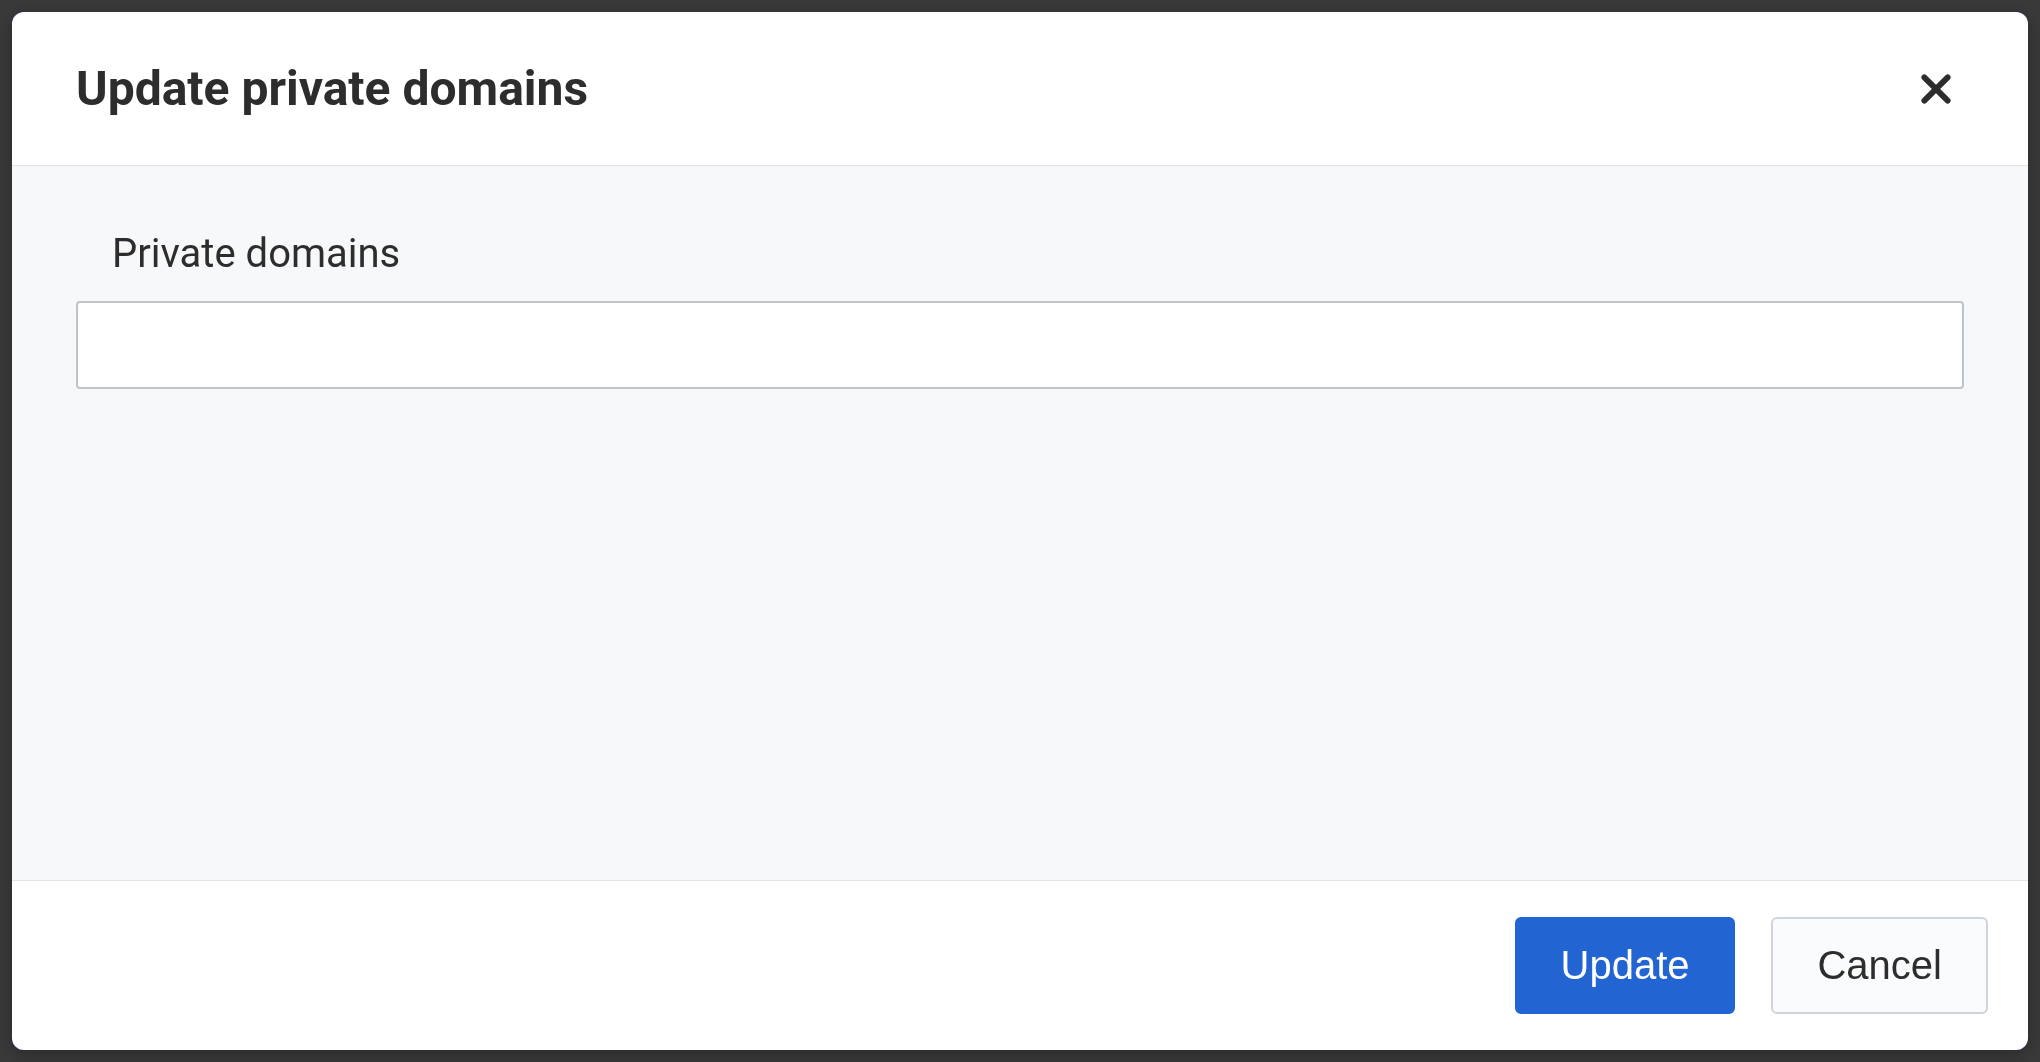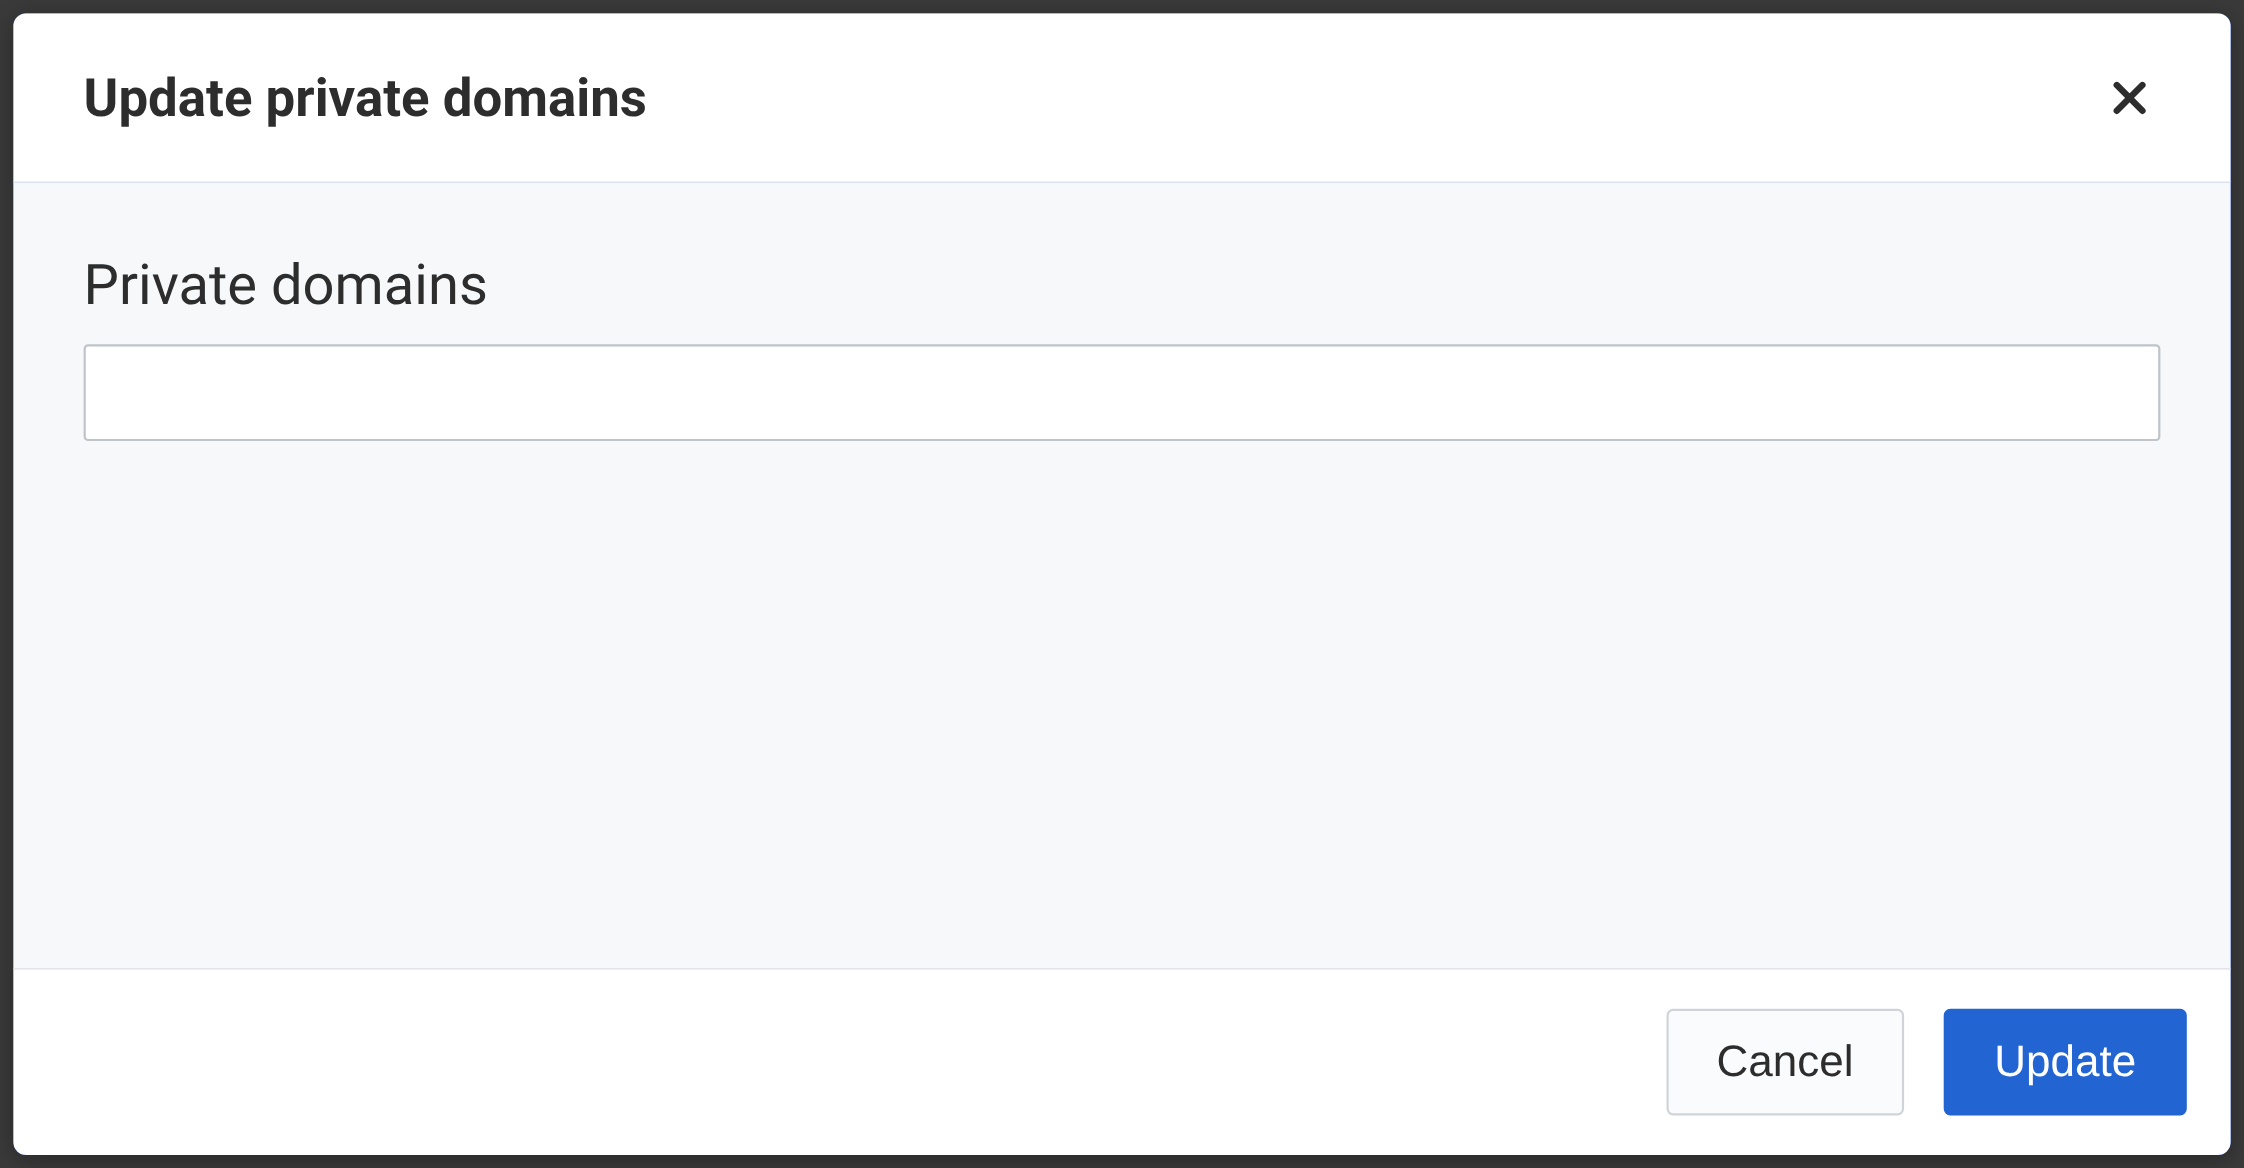--- a/index.html
+++ b/index.html
@@ -57,25 +57,26 @@
     .modal-body {
       flex: 1;
       background: #f7f8f9;
       padding: 64px;
       border-bottom: 1px solid #e1e4e8;
     }
     .form-group {
       margin-bottom: 56px;
     }
     .form-label {
-      font-size: 51px;
+      font-size: 40px;
       font-weight: 400;
       color: #2d2d2d;
       display: block;
       margin-bottom: 24px;
+      margin-left: 36px;
     }
     .text-input {
       width: 100%;
       min-height: 88px;
       border: 2px solid #bfc4c9;
       border-radius: 4px;
       background: #ffffff;
       font-size: 36px;
       padding: 12px 18px;
       color: #2d2d2d;
@@ -156,16 +157,16 @@
 
   <div class="modal-body">
     <div class="form-group">
       <label class="form-label">Private domains</label>
       <input type="text" class="text-input" value="" style="">
     </div>
 
   </div>
 
   <div class="modal-footer">
+    <button class="btn btn-primary">Update</button>
     <button class="btn btn-secondary">Cancel</button>
-    <button class="btn btn-primary">Update</button>
   </div>
 </div>
 
 </body></html>

